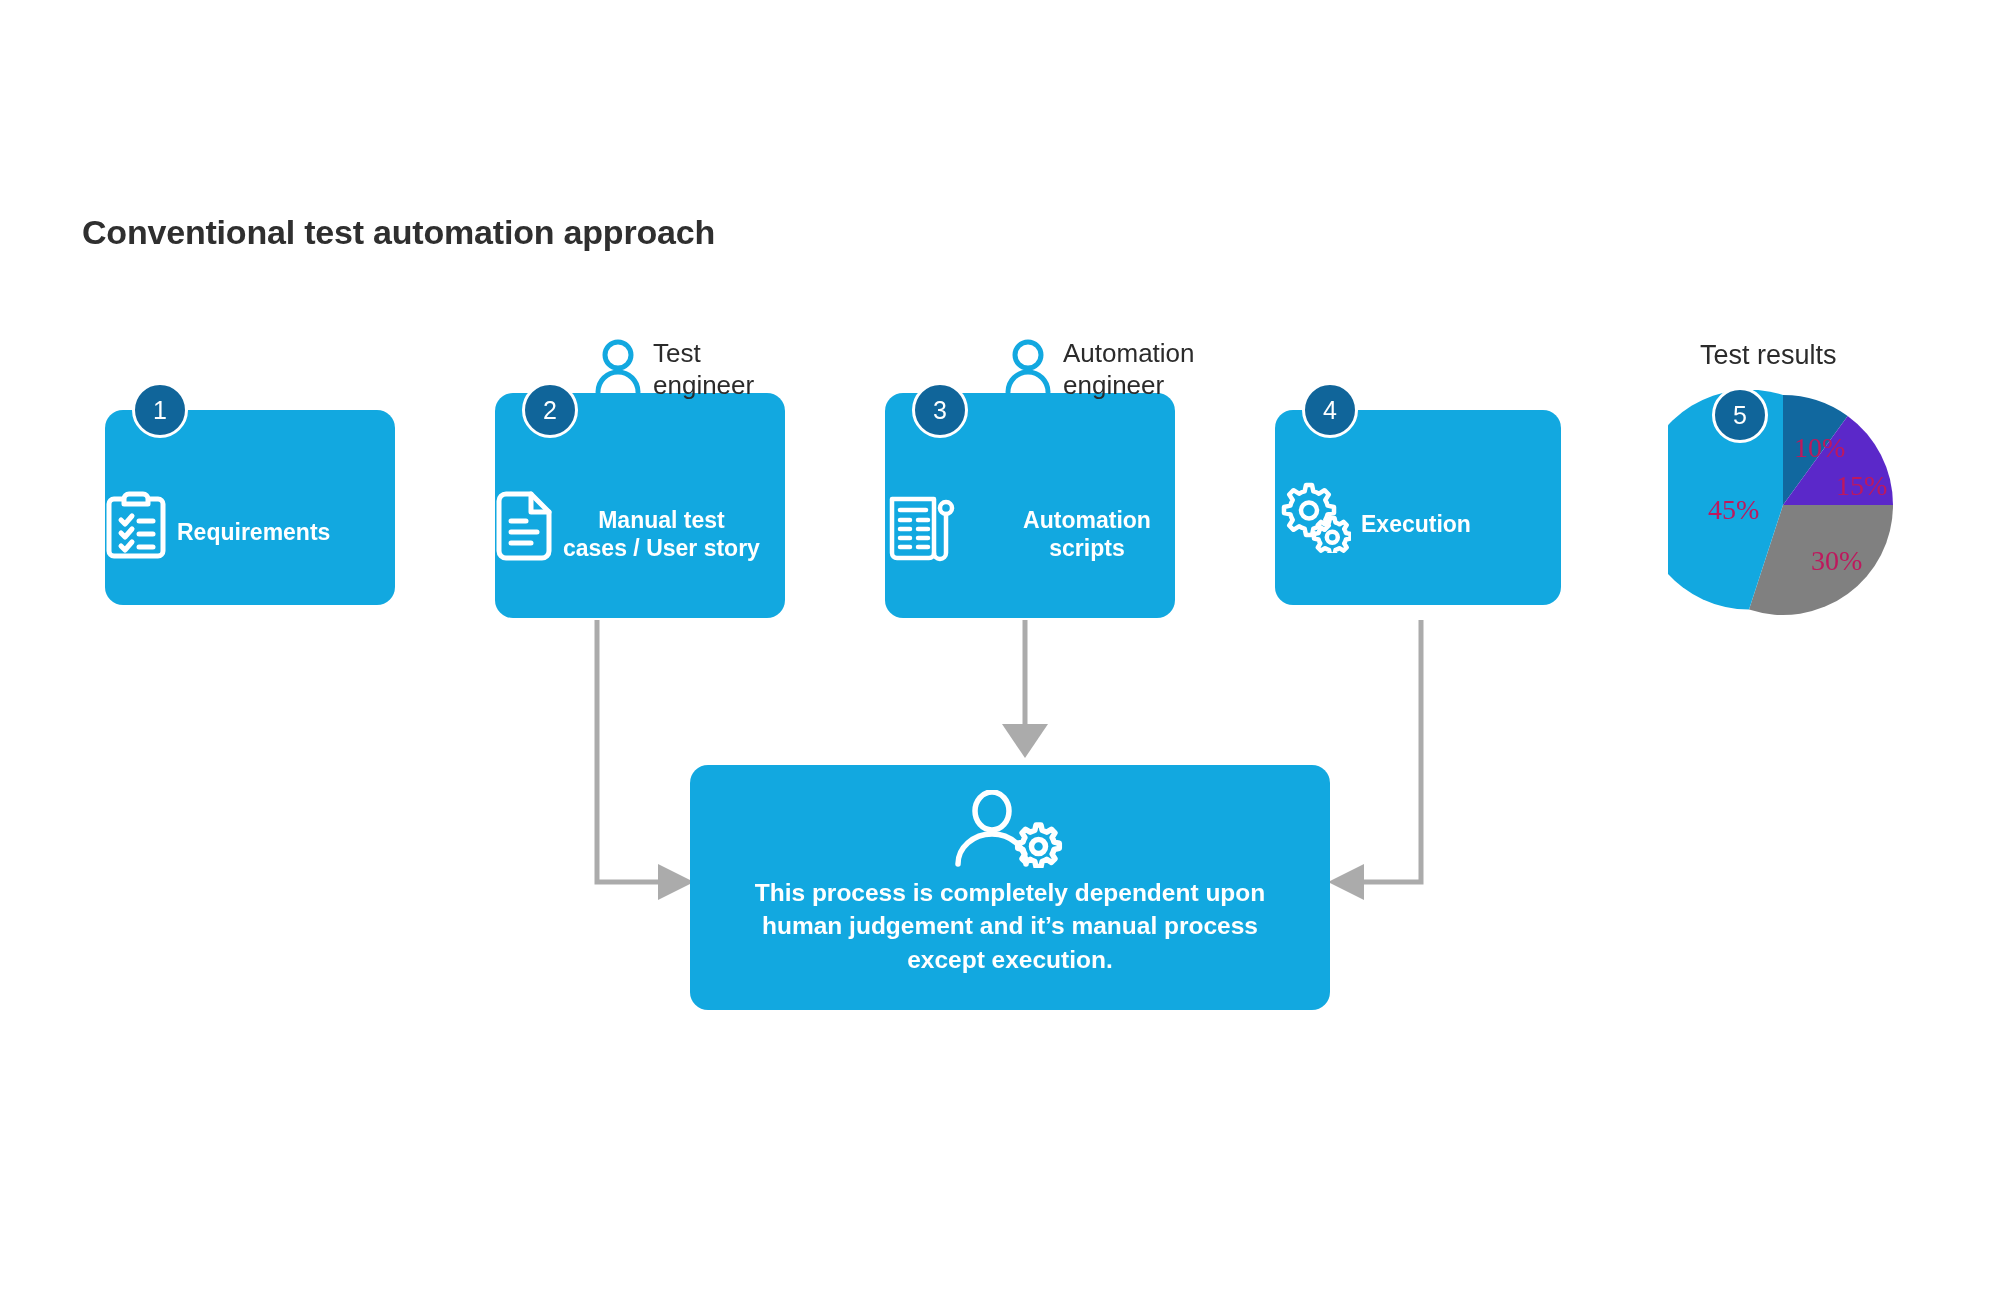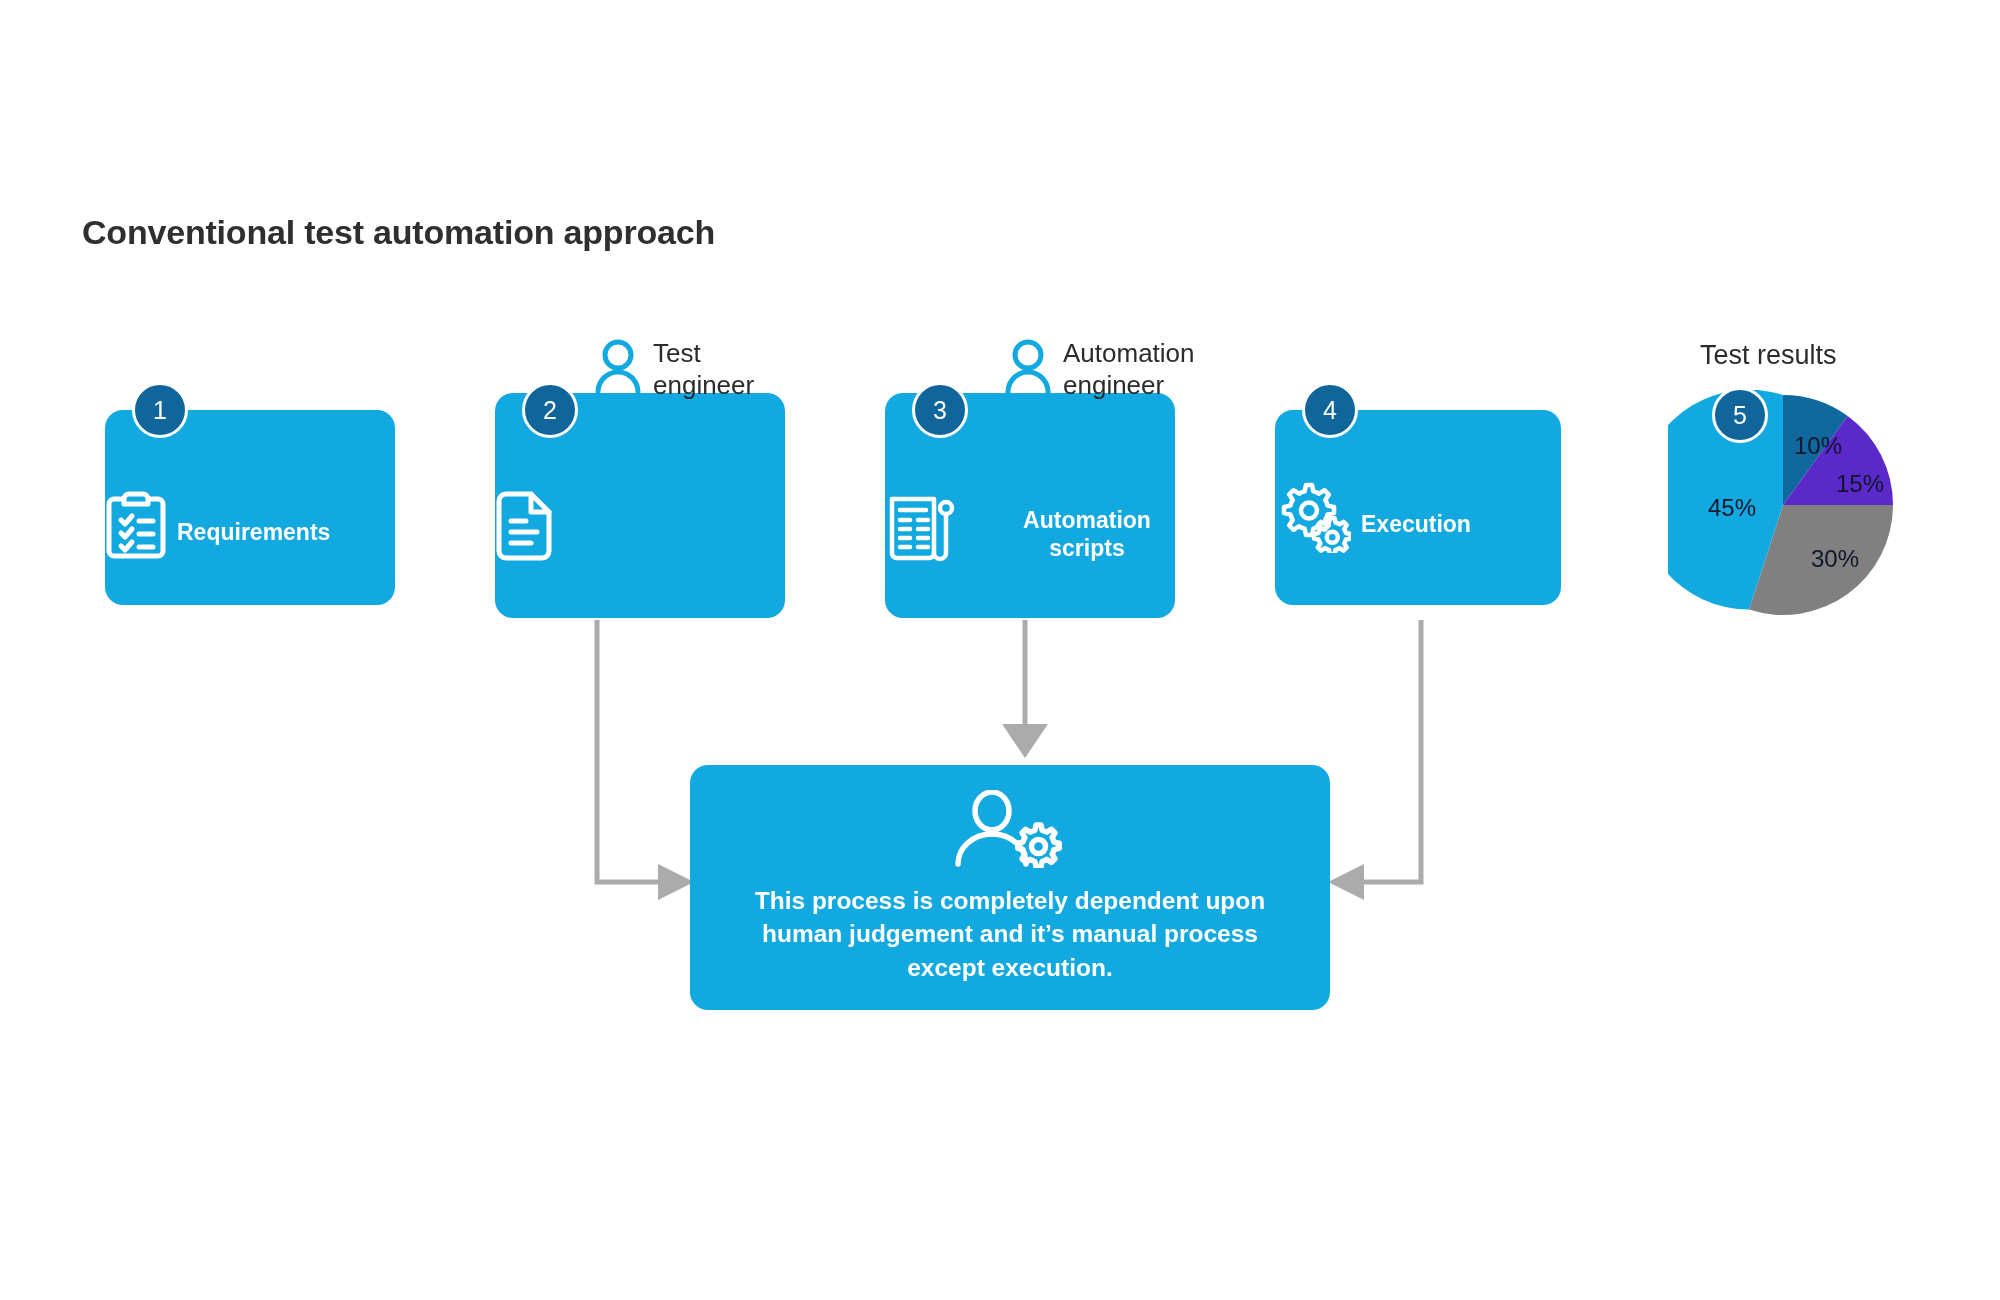--- a/index.html
+++ b/index.html
@@ -104,21 +104,21 @@
     align-items: center;
     box-sizing: border-box;
     padding-top: 25px;
   }
   .note-text {
     color: #ffffff;
     font-weight: bold;
     font-size: 24.5px;
     line-height: 1.36;
     text-align: center;
-    margin-top: 12px;
+    margin-top: 4px;
     width: 520px;
   }
 
   
   .pie-wrap {
     position: absolute;
     left: 1668px;
     top: 390px;
     width: 230px;
     height: 230px;
@@ -128,23 +128,24 @@
     left: 1700px;
     top: 340px;
     width: 180px;
     text-align: left;
     font-size: 27px;
     color: #2b2b2b;
     white-space: nowrap;
   }
   .pie-label {
     position: absolute;
-    color: #0f172a;
-    font-size: 24px;
+    color: #be185d;
+    font-size: 28px;
     white-space: nowrap;
+    font-family: Liberation Serif, serif;
   }
 
   
   #connectors {
     position: absolute;
     left: 0; top: 0;
     width: 2000px;
     height: 1300px;
     pointer-events: none;
   }
@@ -212,20 +213,22 @@
       <svg width="58" height="72" viewBox="0 0 58 72">
         <g fill="none" stroke="#ffffff" stroke-width="5" stroke-linecap="round" stroke-linejoin="round">
           <path d="M36 4 H11 a7 7 0 0 0 -7 7 V61 a7 7 0 0 0 7 7 H47 a7 7 0 0 0 7 -7 V22 z"></path>
           <path d="M36 4 V22 H54"></path>
           <path d="M16 31 H31"></path>
           <path d="M16 42 H42"></path>
           <path d="M16 53 H36"></path>
         </g>
       </svg>
     </span>
+    <span class="card-label">Manual test
+cases / User story</span>
   </div>
   <div class="badge" style="left:522px; top:382px;">
     <span>2</span>
   </div>
 
   <div class="role" style="left:1005px; top:338px;">
     <span>
       <svg width="46" height="56" viewBox="0 0 46 56">
         <g fill="none" stroke="#12A8E0" stroke-width="5" stroke-linecap="round">
           <circle cx="23" cy="17" r="13"></circle>

